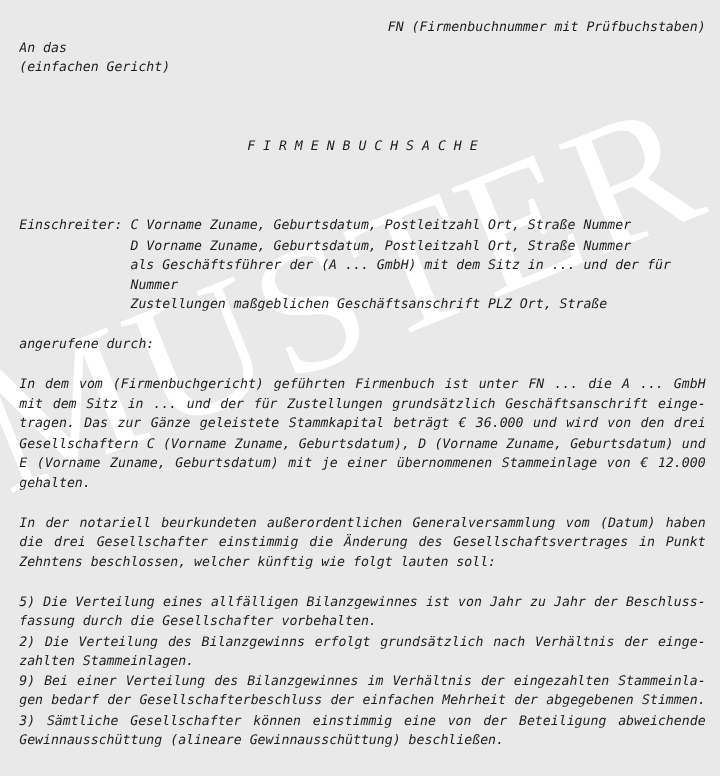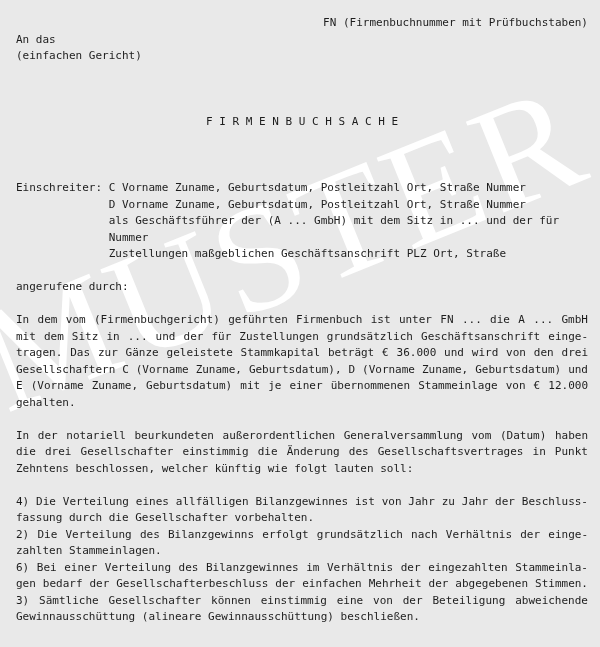--- a/index.html
+++ b/index.html
@@ -37,20 +37,21 @@
     white-space: nowrap;
   }
   .content {
     position: absolute;
     left: 0;
     top: 0;
     right: 0;
     bottom: 0;
     z-index: 1;
     padding: 15px 12px 4px 16px;
+    font-style: italic;
   }
   .line {
     height: 16.5px;
     line-height: 16.5px;
     white-space: pre;
     overflow: hidden;
   }
   .line.a-right  { text-align: right; }
   .line.a-center { text-align: center; }
   .line.j {
@@ -88,22 +89,22 @@
       <div class="line j">mit dem Sitz in ... und der für Zustellungen grundsätzlich Geschäftsanschrift einge-</div>
       <div class="line j">tragen. Das zur Gänze geleistete Stammkapital beträgt € 36.000 und wird von den drei</div>
       <div class="line j">Gesellschaftern C (Vorname Zuname, Geburtsdatum), D (Vorname Zuname, Geburtsdatum) und</div>
       <div class="line j">E (Vorname Zuname, Geburtsdatum) mit je einer übernommenen Stammeinlage von € 12.000</div>
       <div class="line">gehalten.</div>
       <div class="line"></div>
       <div class="line j">In der notariell beurkundeten außerordentlichen Generalversammlung vom (Datum) haben</div>
       <div class="line j">die drei Gesellschafter einstimmig die Änderung des Gesellschaftsvertrages in Punkt</div>
       <div class="line">Zehntens beschlossen, welcher künftig wie folgt lauten soll:</div>
       <div class="line"></div>
-      <div class="line j">4) Die Verteilung eines allfälligen Bilanzgewinnes ist von Jahr zu Jahr der Beschluss-</div>
+      <div class="line j">5) Die Verteilung eines allfälligen Bilanzgewinnes ist von Jahr zu Jahr der Beschluss-</div>
       <div class="line">fassung durch die Gesellschafter vorbehalten.</div>
       <div class="line j">2) Die Verteilung des Bilanzgewinns erfolgt grundsätzlich nach Verhältnis der einge-</div>
       <div class="line">zahlten Stammeinlagen.</div>
-      <div class="line j">6) Bei einer Verteilung des Bilanzgewinnes im Verhältnis der eingezahlten Stammeinla-</div>
+      <div class="line j">9) Bei einer Verteilung des Bilanzgewinnes im Verhältnis der eingezahlten Stammeinla-</div>
       <div class="line j">gen bedarf der Gesellschafterbeschluss der einfachen Mehrheit der abgegebenen Stimmen.</div>
       <div class="line j">3) Sämtliche Gesellschafter können einstimmig eine von der Beteiligung abweichende</div>
       <div class="line">Gewinnausschüttung (alineare Gewinnausschüttung) beschließen.</div>
     </div>
 </div>
 
 </body></html>

